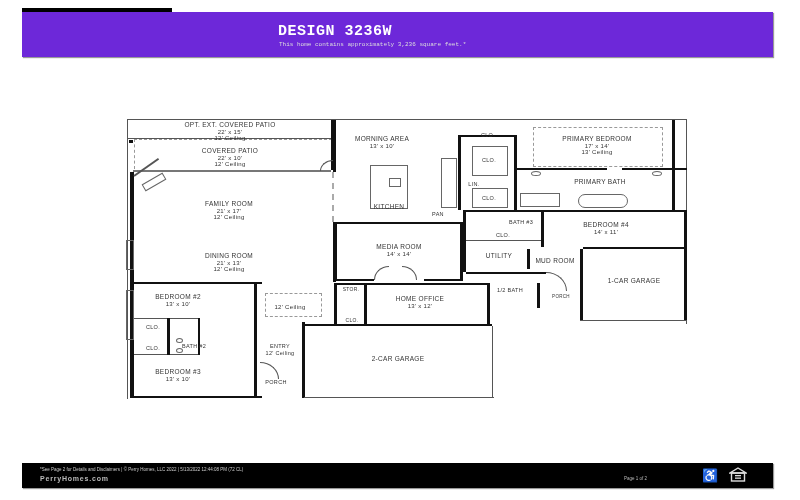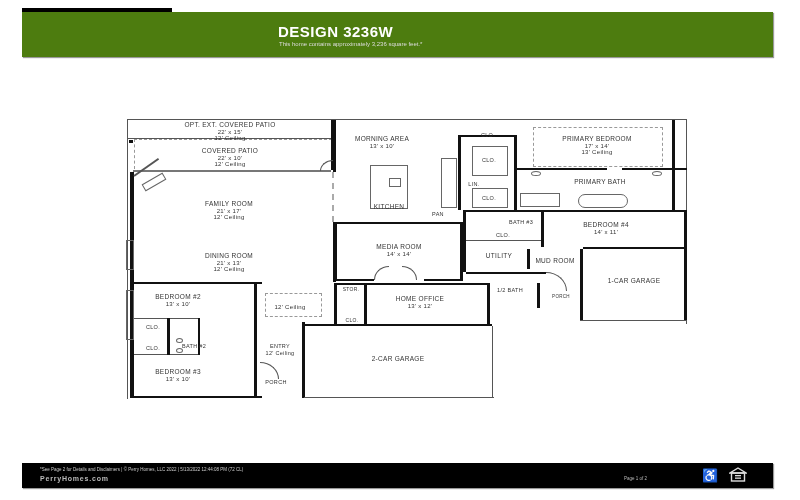--- a/index.html
+++ b/index.html
@@ -7,21 +7,21 @@
       width: 800px; height: 500px; position: relative; overflow: hidden;
       background: #ffffff;
       font-family: "Liberation Sans", sans-serif;
     }
     .header-tab {
       position: absolute; left: 22px; top: 8px; width: 150px; height: 10px;
       background: #000;
     }
     .header {
       position: absolute; left: 22px; top: 12px; width: 751px; height: 45px;
-      background: #4d7c0f; box-shadow: 1px 1px 1px #999;
+      background: #6d28d9; box-shadow: 1px 1px 1px #999; font-family: Liberation Mono, monospace;
     }
     .header .title {
       position: absolute; left: 256px; top: 11px;
       color: #fff; font-weight: bold; font-size: 15px; letter-spacing: 0.5px;
     }
     .header .subtitle {
       position: absolute; left: 257px; top: 29px;
       color: #ddd; font-size: 6px;
     }
     .footer {

